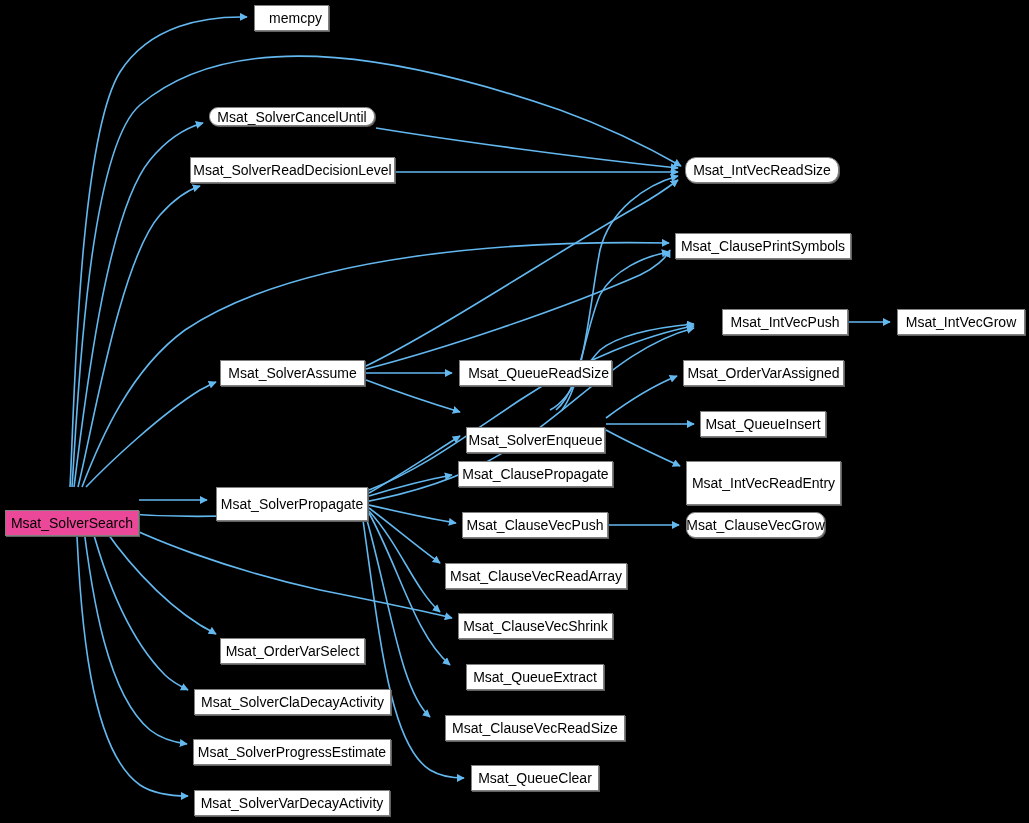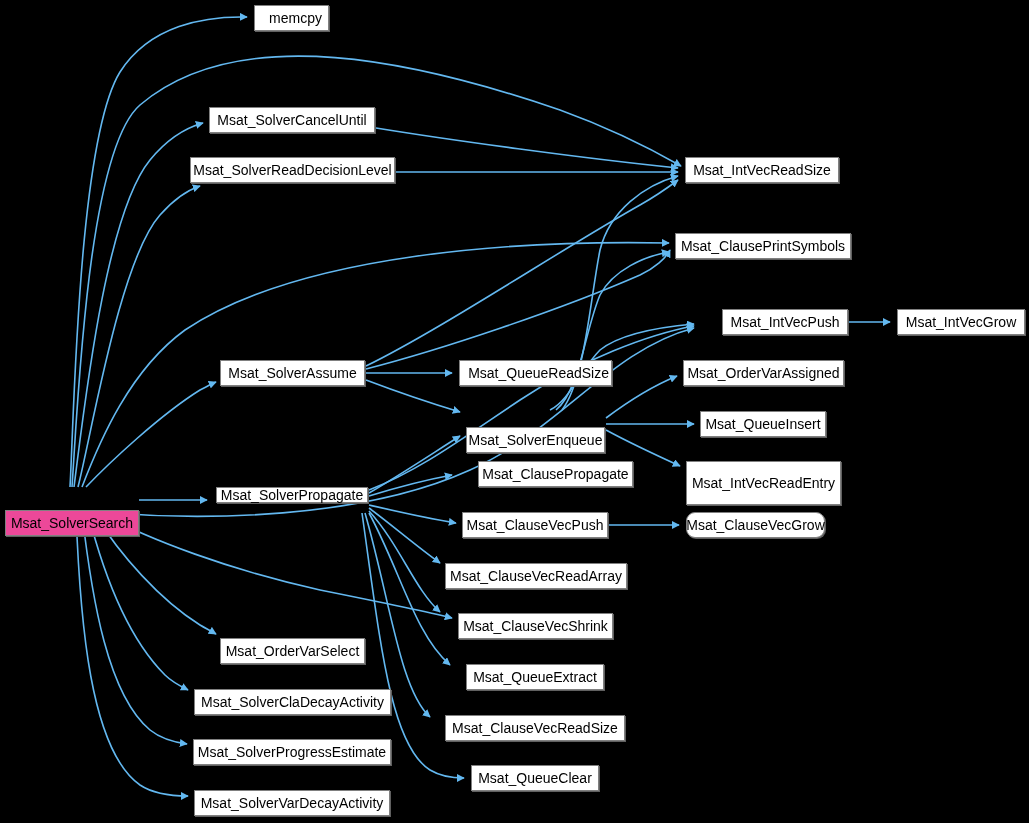--- a/index.html
+++ b/index.html
@@ -98,27 +98,27 @@
         <path d="M 609,525 L 679,525" fill="none" stroke="#63b8f0" stroke-width="1.6" marker-end="url(#arrow)"></path>
       </g>
   </svg>
   <div id="node-layer">
       <div class="node-box root" style="left: 5px; top: 487px; width: 134px; height: 26px;">
         <span class="node-label">Msat_SolverSearch</span>
       </div>
       <div class="node-box" style="left: 254px; top: 5px; width: 75px; height: 26px; padding-left: 8px;">
         <span class="node-label">memcpy</span>
       </div>
-      <div class="node-box" style="left: 209px; top: 107px; width: 166px; height: 26px;">
+      <div class="node-box" style="left: 209px; top: 107px; width: 166px; height: 19px; border-radius: 9px;">
         <span class="node-label">Msat_SolverCancelUntil</span>
       </div>
       <div class="node-box" style="left: 190px; top: 157px; width: 205px; height: 26px;">
         <span class="node-label">Msat_SolverReadDecisionLevel</span>
       </div>
-      <div class="node-box" style="left: 685px; top: 157px; width: 154px; height: 26px;">
+      <div class="node-box" style="left: 685px; top: 157px; width: 154px; height: 26px; border-radius: 11px;">
         <span class="node-label">Msat_IntVecReadSize</span>
       </div>
       <div class="node-box" style="left: 675px; top: 233px; width: 176px; height: 26px;">
         <span class="node-label">Msat_ClausePrintSymbols</span>
       </div>
       <div class="node-box" style="left: 700px; top: 309px; width: 126px; height: 26px; margin-left: 22px;">
         <span class="node-label">Msat_IntVecPush</span>
       </div>
       <div class="node-box" style="left: 897px; top: 309px; width: 128px; height: 26px;">
         <span class="node-label">Msat_IntVecGrow</span>
@@ -134,24 +134,24 @@
       </div>
       <div class="node-box" style="left: 466px; top: 411px; width: 139px; height: 26px; margin-top: 16px;">
         <span class="node-label">Msat_SolverEnqueue</span>
       </div>
       <div class="node-box" style="left: 700px; top: 411px; width: 126px; height: 26px;">
         <span class="node-label">Msat_QueueInsert</span>
       </div>
       <div class="node-box" style="left: 686px; top: 461px; width: 155px; height: 44px;">
         <span class="node-label">Msat_IntVecReadEntry</span>
       </div>
-      <div class="node-box" style="left: 458px; top: 461px; width: 155px; height: 26px; margin-left: 20px;">
+      <div class="node-box" style="left: 458px; top: 461px; width: 155px; height: 26px;">
         <span class="node-label">Msat_ClausePropagate</span>
       </div>
-      <div class="node-box" style="left: 216px; top: 487px; width: 152px; height: 16px;">
+      <div class="node-box" style="left: 216px; top: 487px; width: 152px; height: 34px;">
         <span class="node-label">Msat_SolverPropagate</span>
       </div>
       <div class="node-box" style="left: 462px; top: 512px; width: 146px; height: 26px;">
         <span class="node-label">Msat_ClauseVecPush</span>
       </div>
       <div class="node-box" style="left: 686px; top: 512px; width: 139px; height: 26px; border-radius: 9px;">
         <span class="node-label">Msat_ClauseVecGrow</span>
       </div>
       <div class="node-box" style="left: 445px; top: 563px; width: 182px; height: 26px;">
         <span class="node-label">Msat_ClauseVecReadArray</span>

